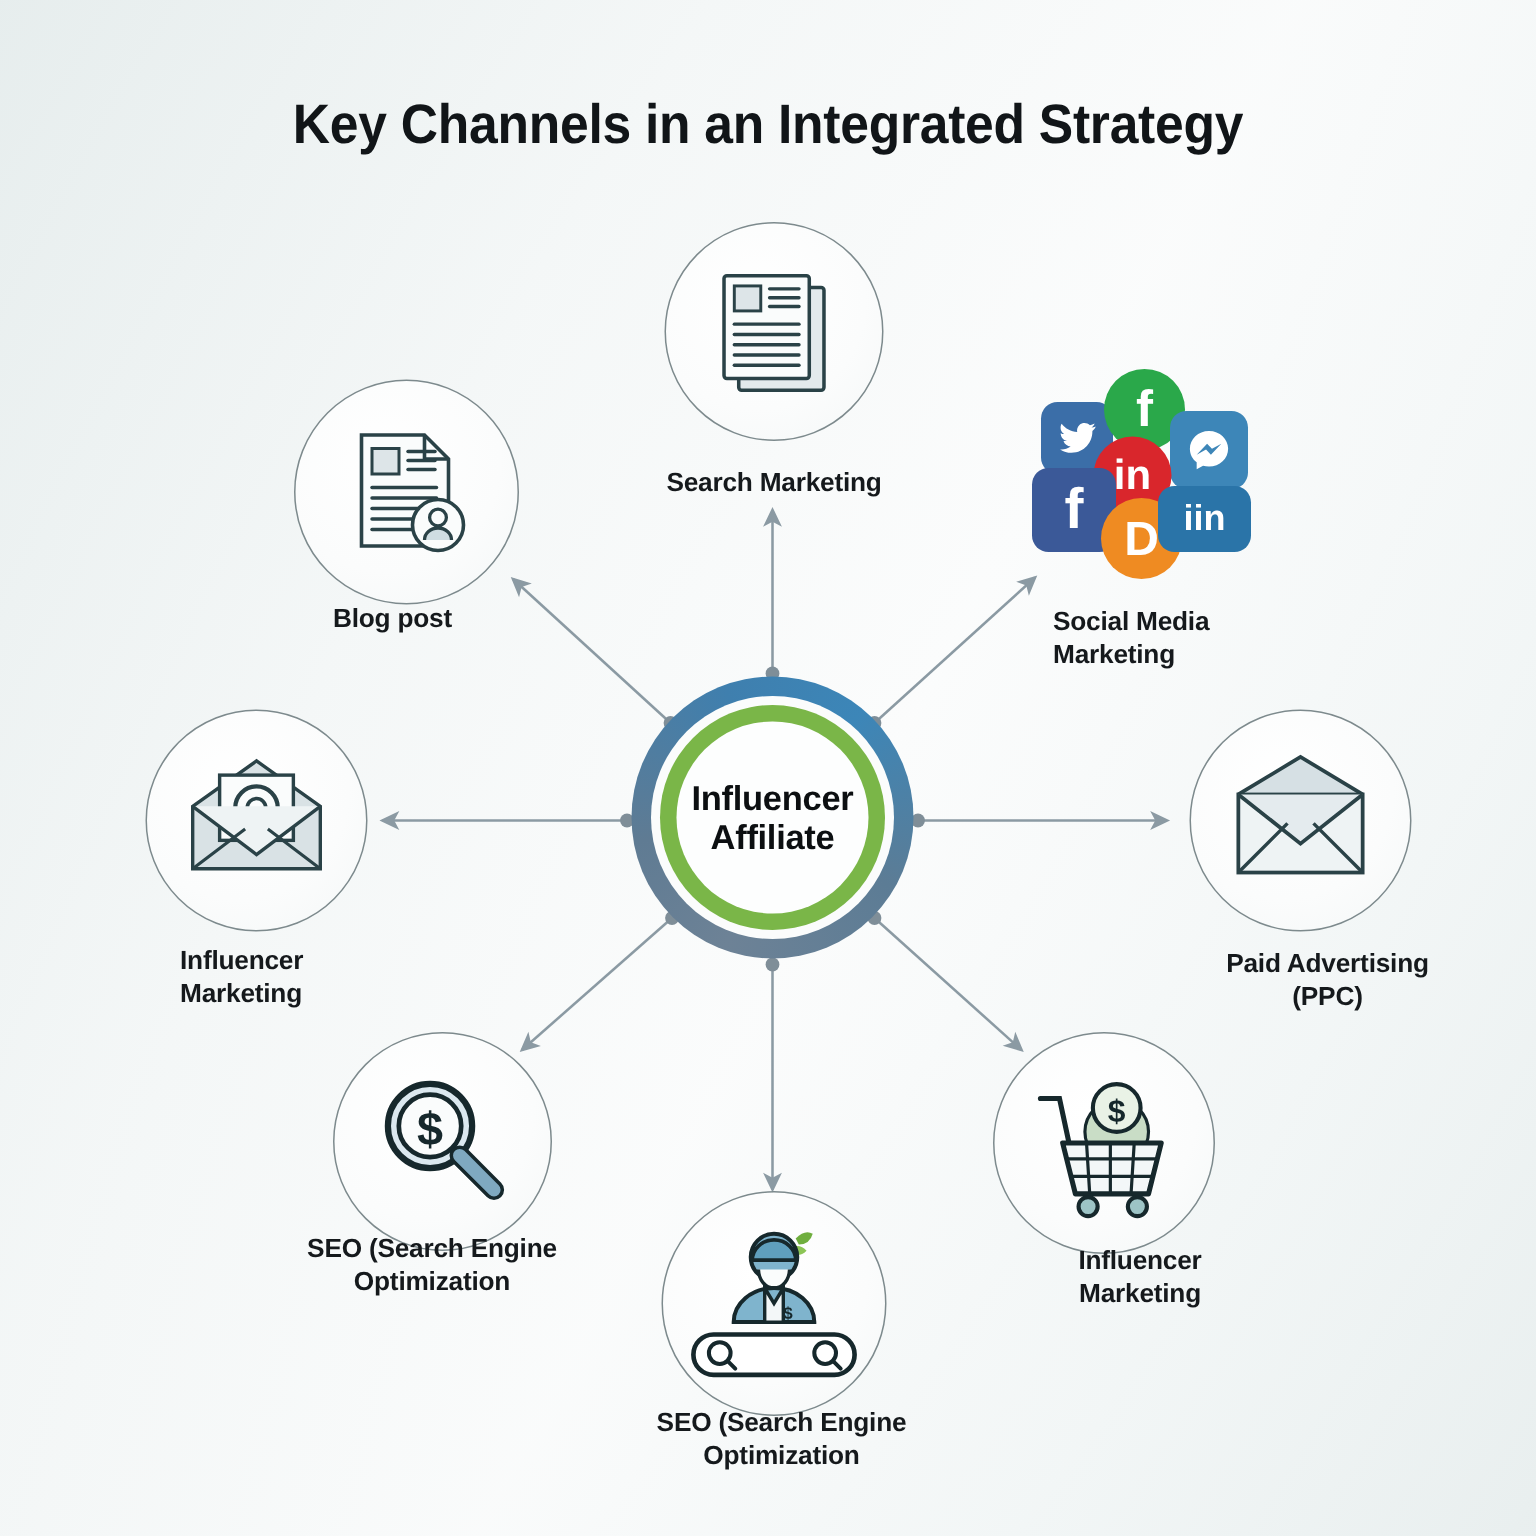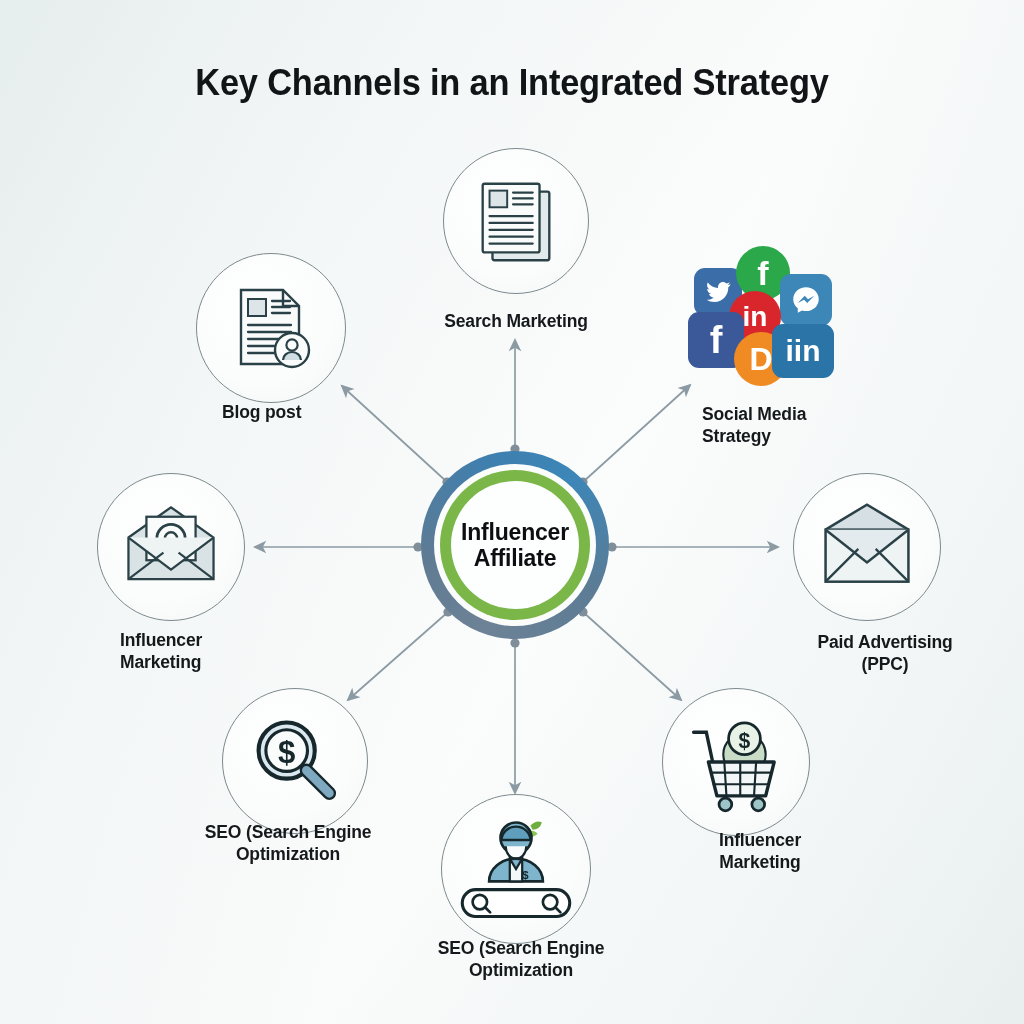--- a/index.html
+++ b/index.html
@@ -242,24 +242,24 @@
       </div>
       <div class="sm ci" style="left:48px; top:0px; width:54px; height:54px; background:#2aa84a; font-size:34px; line-height:1;">f</div>
       <div class="sm sq" style="left:92px; top:28px; width:52px; height:52px; background:#3d86b8;">
         <svg width="34" height="34" viewBox="0 0 24 24">
           <path fill="#ffffff" d="M12 3C6.9 3 3 6.8 3 11.4c0 2.6 1.2 4.9 3.2 6.4V21l3-1.6c.9.2 1.8.4 2.8.4 5.1 0 9-3.8 9-8.4S17.1 3 12 3zm.9 11.2l-2.3-2.4-4.4 2.4 4.9-5.2 2.3 2.4 4.4-2.4-4.9 5.2z"></path>
         </svg>
       </div>
       <div class="sm ci" style="left:41px; top:45px; width:52px; height:52px; background:#d9262c; font-size:28px;">in</div>
       <div class="sm sq" style="left:0px; top:66px; width:56px; height:56px; background:#3b5998; font-size:38px; line-height:1;">f</div>
       <div class="sm ci" style="left:46px; top:86px; width:54px; height:54px; background:#ef8b22; font-size:32px;">D</div>
-      <div class="sm sq" style="left:84px; top:78px; width:62px; height:54px; background:#2a74a8; font-size:30px;">iin</div>
+      <div class="sm sq" style="left:84px; top:78px; width:62px; height:44px; background:#2a74a8; font-size:24px;">iin</div>
     </div>
     <div class="node-label lbl-left" style="left:702px; top:404px; width:230px;">Social Media
-Strategy</div>
+Marketing</div>
   </div>
 
   <div class="node">
     <div class="node-circle" style="left:97px; top:473px; width:148px; height:148px;">
       <svg width="104" height="104" viewBox="0 0 110 100">
         <path d="M10,40 L55,8 L100,40 L100,84 L10,84 Z" fill="#d9e2e5" stroke="#2a4247" stroke-width="2.4"></path>
         <rect x="29" y="18" width="52" height="46" fill="#fafcfc" stroke="#2a4247" stroke-width="2.4"></rect>
         <circle cx="55" cy="41" r="15" fill="none" stroke="#2a4247" stroke-width="3"></circle>
         <circle cx="55" cy="41" r="6.5" fill="none" stroke="#2a4247" stroke-width="2.6"></circle>
         <path d="M70,41 a15,15 0 0 1 -15,15" fill="none" stroke="#2a4247" stroke-width="3"></path>

